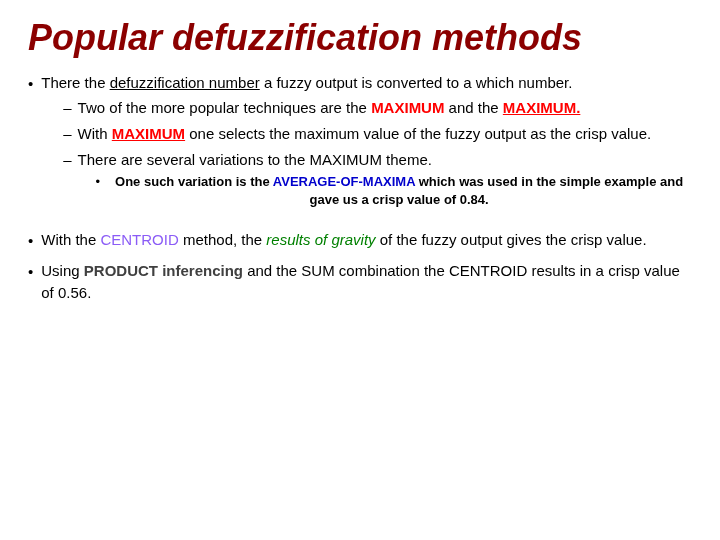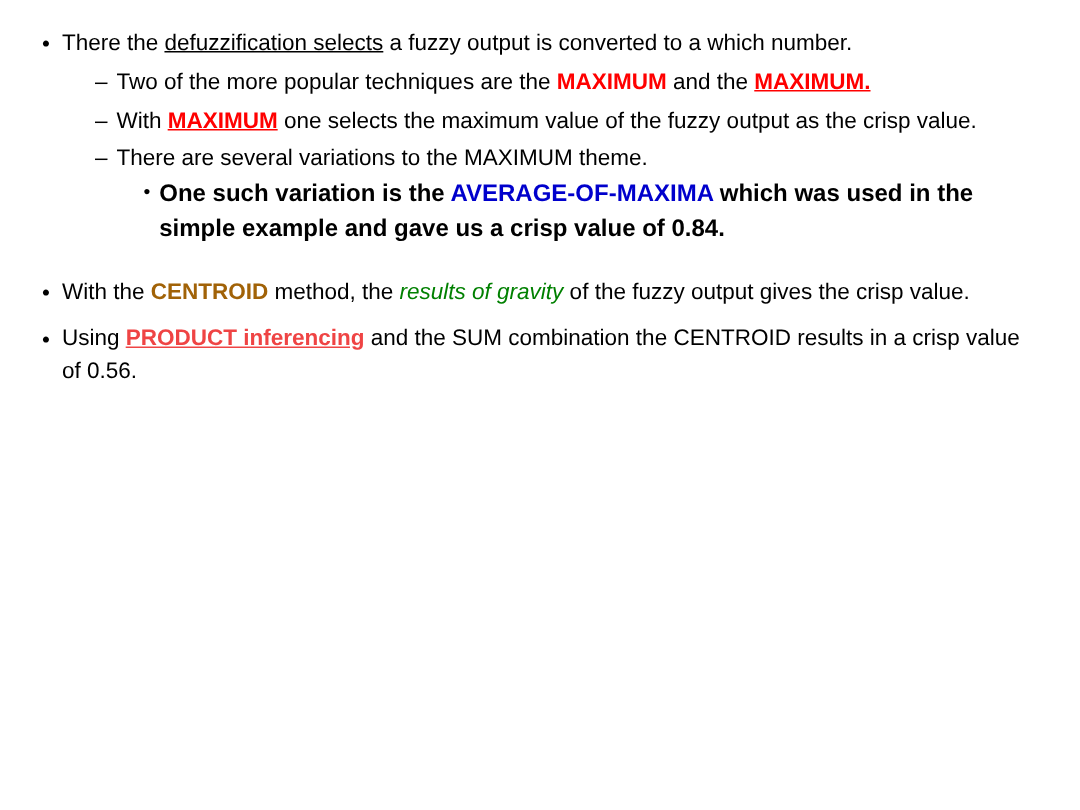--- a/index.html
+++ b/index.html
@@ -71,44 +71,46 @@
       display: flex;
       align-items: flex-start;
       margin-bottom: 2px;
     }
     .sub-sub-bullet .dot {
       margin-right: 6px;
       font-size: 13px;
     }
     .sub-sub-bullet .sub-sub-text {
       flex: 1;
-      font-size: 16px;
+      font-size: 13px;
       font-weight: bold;
       line-height: 1.4;
+      text-align: center;
     }
     .red { color: red; }
     .underline { text-decoration: underline; }
     .bold { font-weight: bold; text-align: right; }
     .section-gap { margin-top: 14px; }
     .avg-of-maxima { color: #0000cc; font-weight: bold; }
-    .centroid-green { color: #a16207; font-weight: bold; }
+    .centroid-green { color: #8b5cf6; font-weight: normal; }
     .center-of-gravity { color: green; font-style: italic; }
-    .product-inferencing { color: #ef4444; font-weight: bold; text-decoration: underline; }
+    .product-inferencing { color: #404040; font-weight: bold; }
   </style>
 </head>
 <body>
 
 <div class="page">
+  <div class="title">Popular defuzzification methods</div>
 
   <div class="content">
 
     <div class="bullet-main">
       <span class="bullet-symbol">•</span>
       <div class="bullet-text">
-        <span>There the </span><span class="underline">defuzzification selects</span><span> a fuzzy output is converted to a which number.</span>
+        <span>There the </span><span class="underline">defuzzification number</span><span> a fuzzy output is converted to a which number.</span>
 
         <div class="sub-bullets">
 
           <div class="sub-bullet">
             <span class="dash">–</span>
             <span class="sub-text">
               Two of the more popular techniques are the <span class="red bold">MAXIMUM</span> and the <span class="red bold underline">MAXIMUM.</span>
             </span>
           </div>
 

